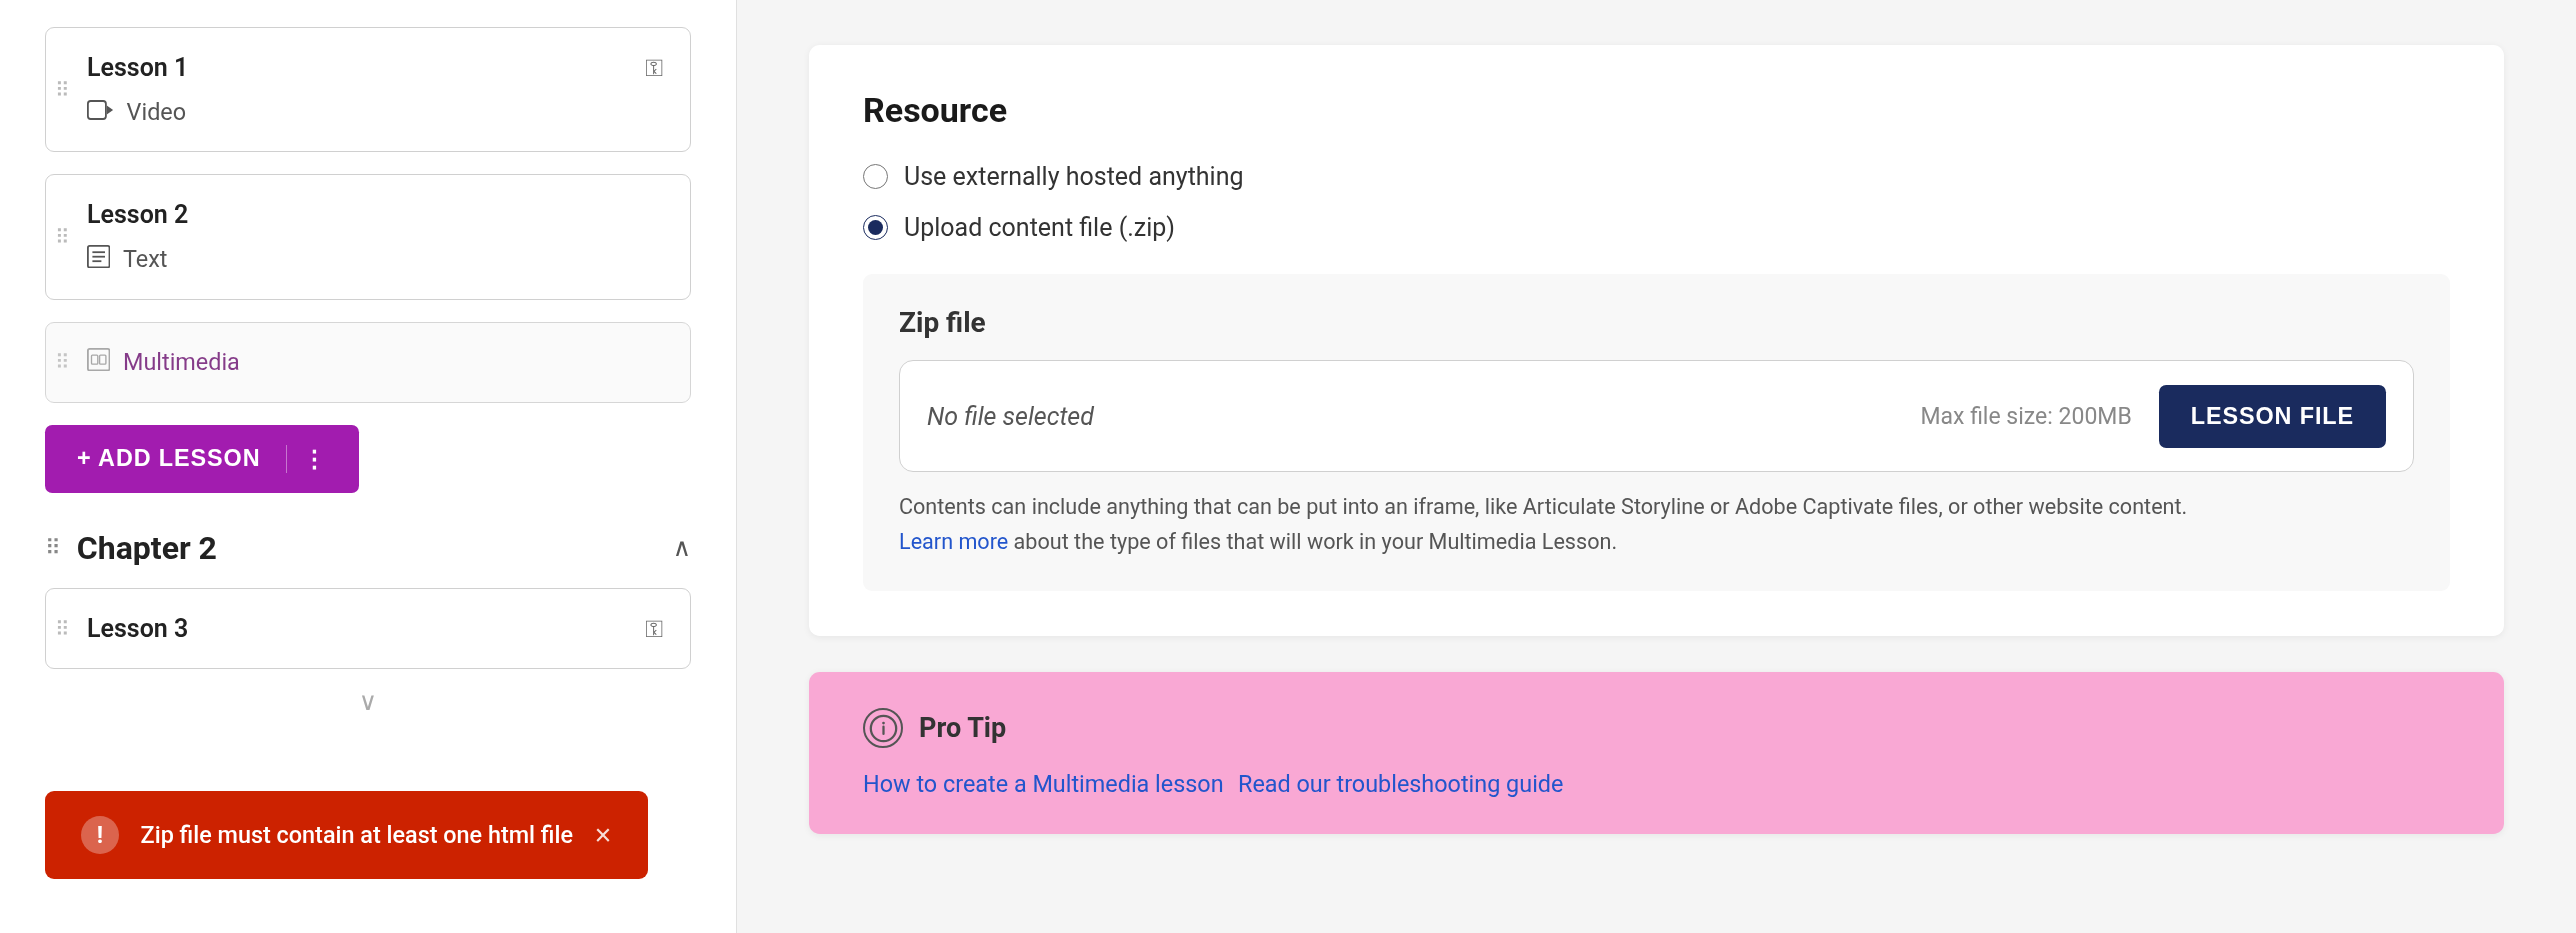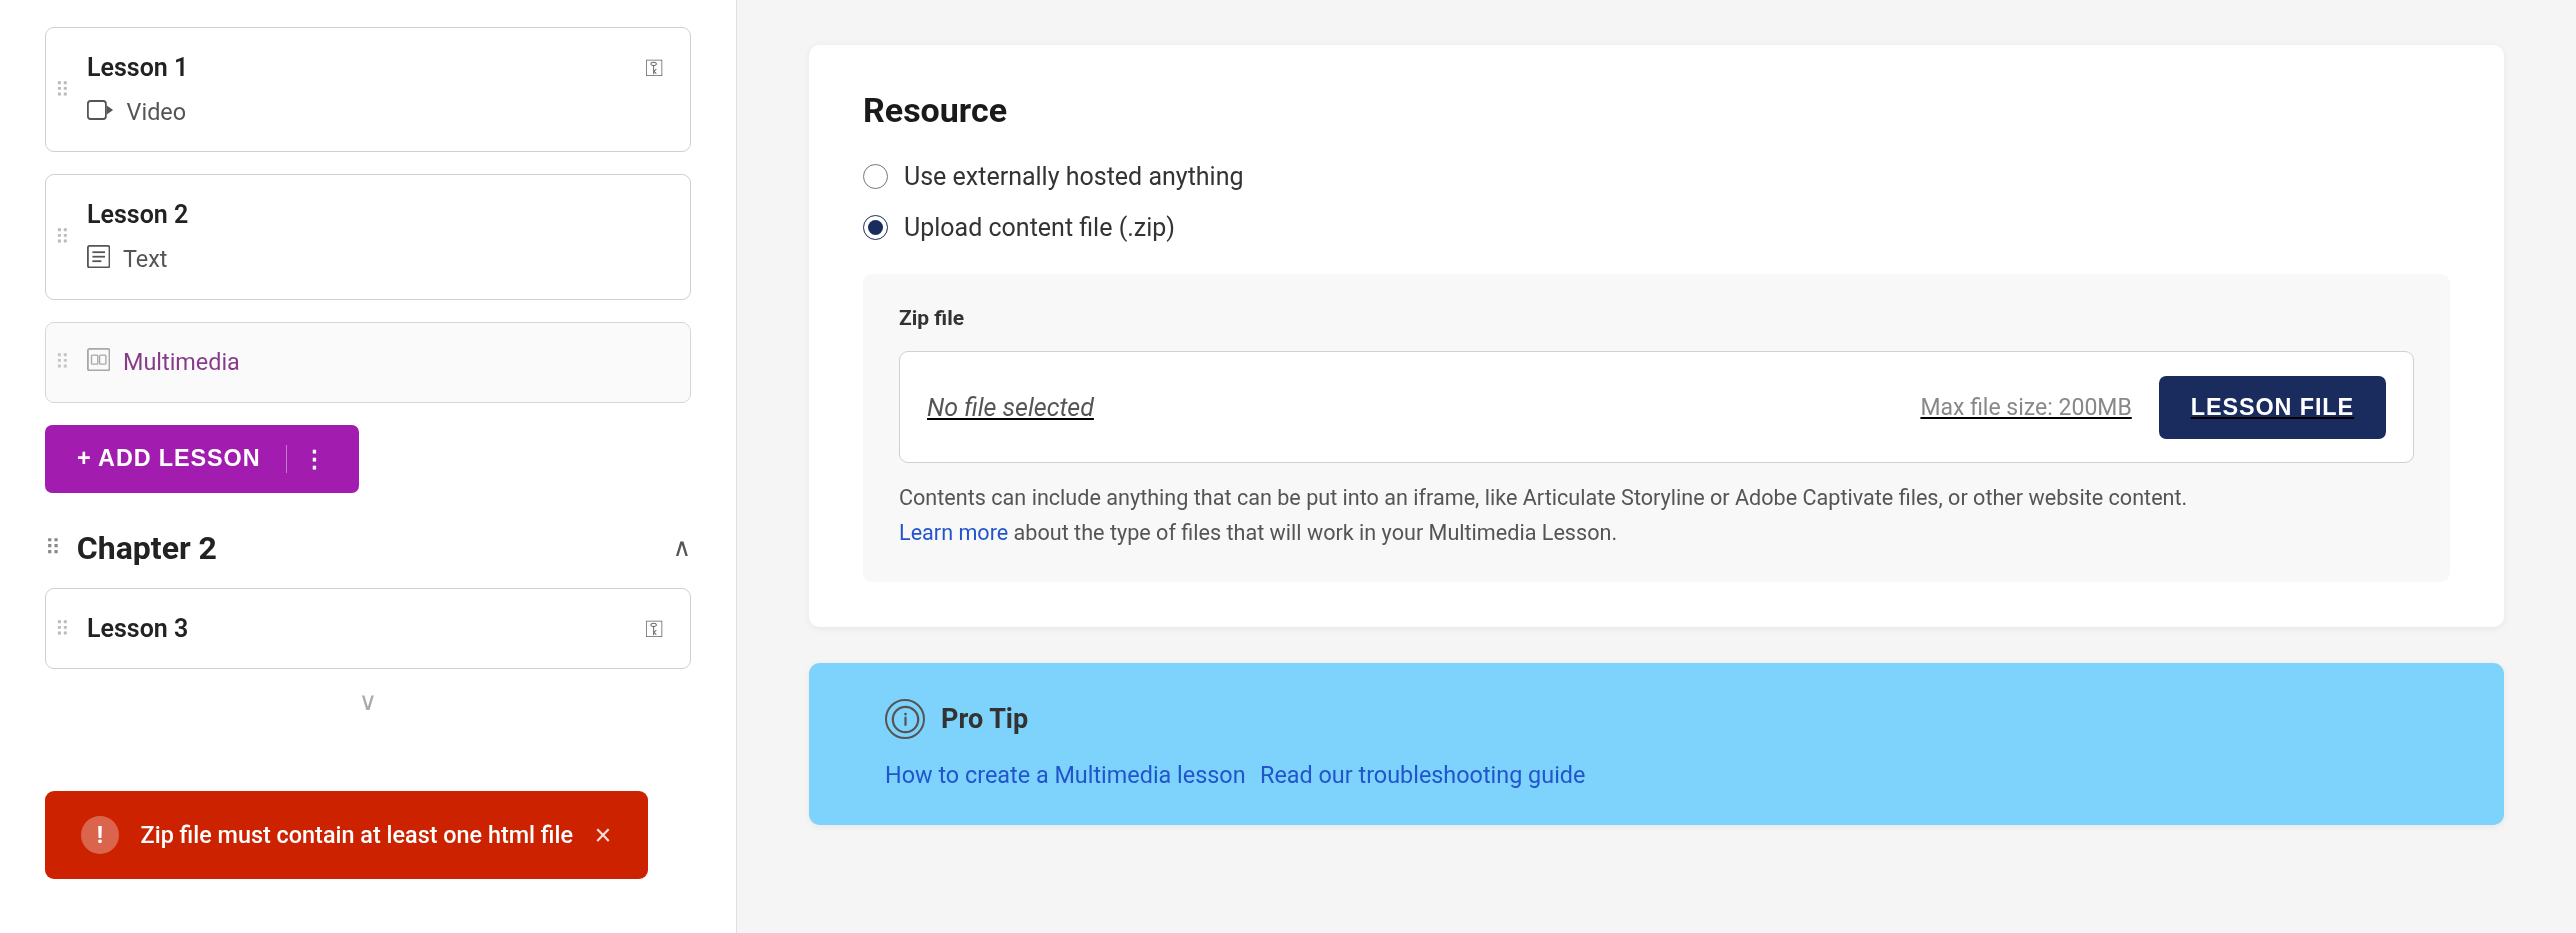--- a/index.html
+++ b/index.html
@@ -183,36 +183,35 @@
       cursor: pointer;
     }
 
     .zip-section {
       background: #f8f8f8;
       border-radius: 9px;
       padding: 32px 36px;
     }
 
     .zip-label {
-      font-size: 21px;
+      font-size: 28px;
       font-weight: 700;
       color: #333;
       margin-bottom: 21.6px;
     }
 
     .zip-upload-area {
       border: 1.8px solid #d0d0d0;
-      border-radius: 9px;
+      border-radius: 14px;
       background: #fff;
       display: flex;
       align-items: center;
       justify-content: space-between;
       padding: 23.4px 27px;
       margin-bottom: 18px;
-      text-decoration: underline;
     }
 
     .no-file-text {
       font-style: italic;
       color: #555;
       font-size: 25px;
     }
 
     .max-file-text {
       color: #888;
@@ -236,23 +235,23 @@
       color: #555;
       line-height: 1.6;
     }
 
     .zip-description a {
       color: #2255cc;
       text-decoration: none;
     }
 
     .pro-tip-card {
-      background: #7dd3fc;
+      background: #f9a8d4;
       border-radius: 10.8px;
-      padding: 36px 76px;
+      padding: 36px 54px;
       box-shadow: 0 1.8px 7.2px rgba(0,0,0,0.06);
     }
 
     .pro-tip-header {
       display: flex;
       align-items: center;
       gap: 16px;
       margin-bottom: 21.6px;
     }
 

